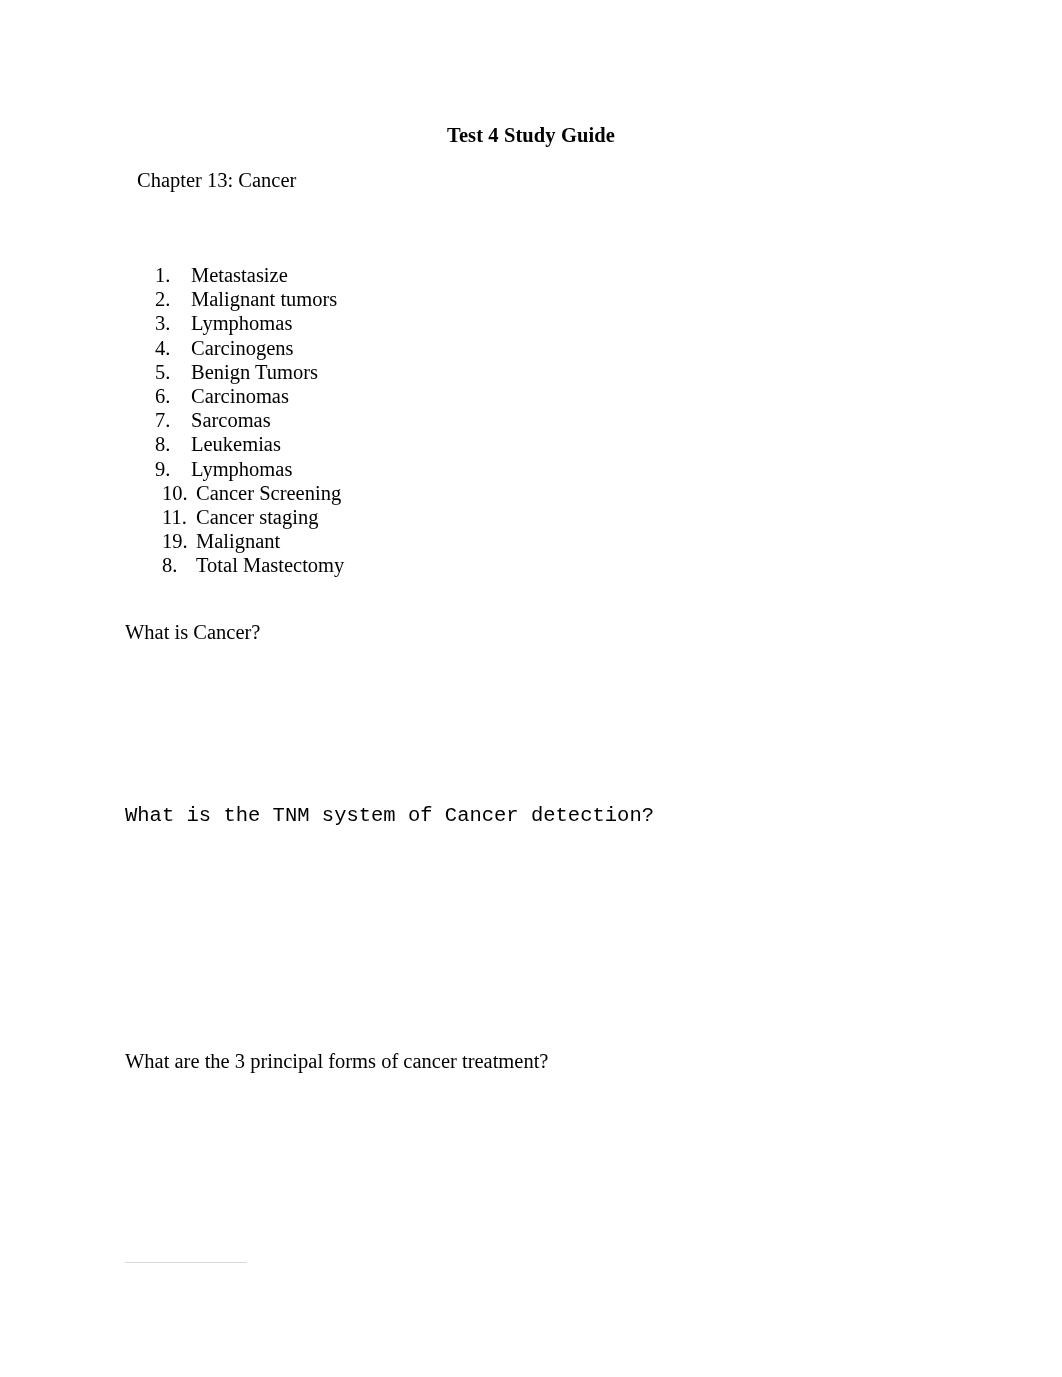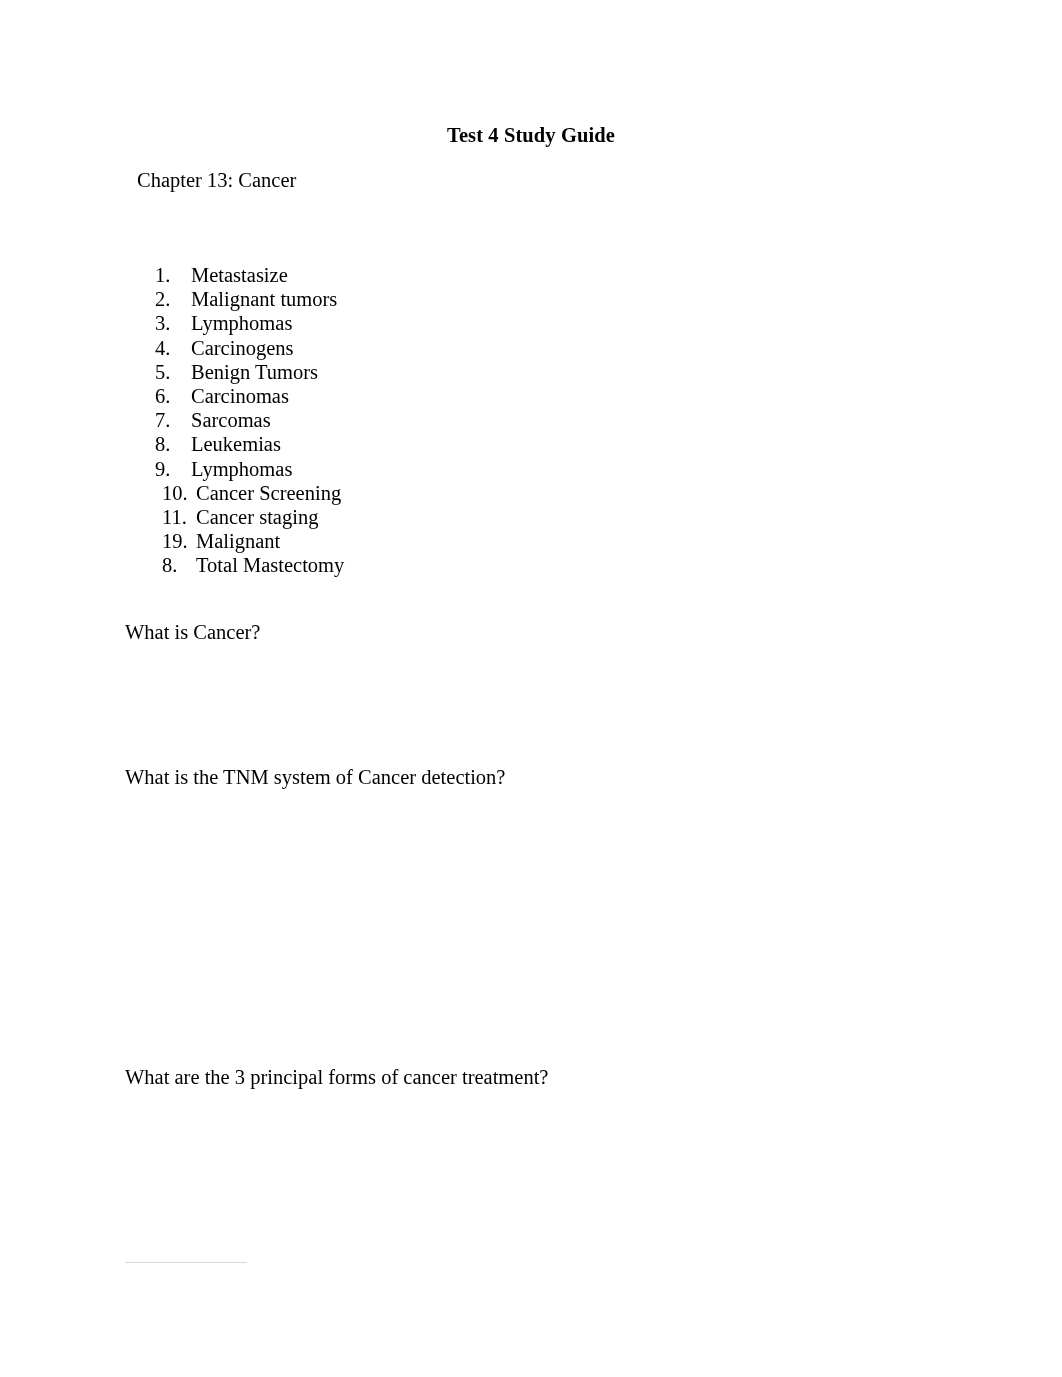--- a/index.html
+++ b/index.html
@@ -34,22 +34,22 @@
   .para {
     position: absolute;
     left: 125px;
     font-size: 20.5px;
     line-height: 1.0;
     white-space: nowrap;
   }
   #p-chapter { top: 170px; margin-left: 12px; }
   #p-words   { top: 215px; }
   #p-q1      { top: 622px; text-align: center; }
-  #p-q2      { top: 767px; }
-  #p-q3      { top: 1051px; margin-top: 16px; }
+  #p-q2      { top: 806px; font-family: Liberation Mono, monospace; }
+  #p-q3      { top: 1051px; }
 
   ol.terms {
     position: absolute;
     top: 263px;
     left: 155px;
     margin: 0;
     padding: 0 0 0 0;
     list-style: none;
     font-size: 20.5px;
   }

